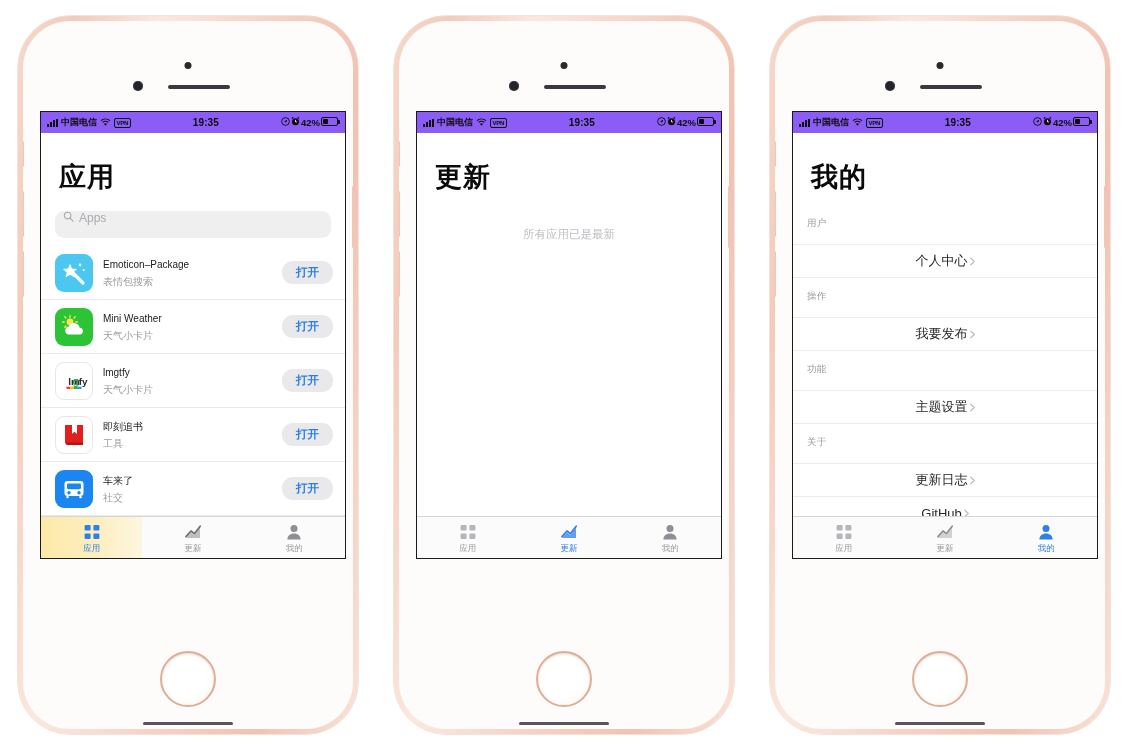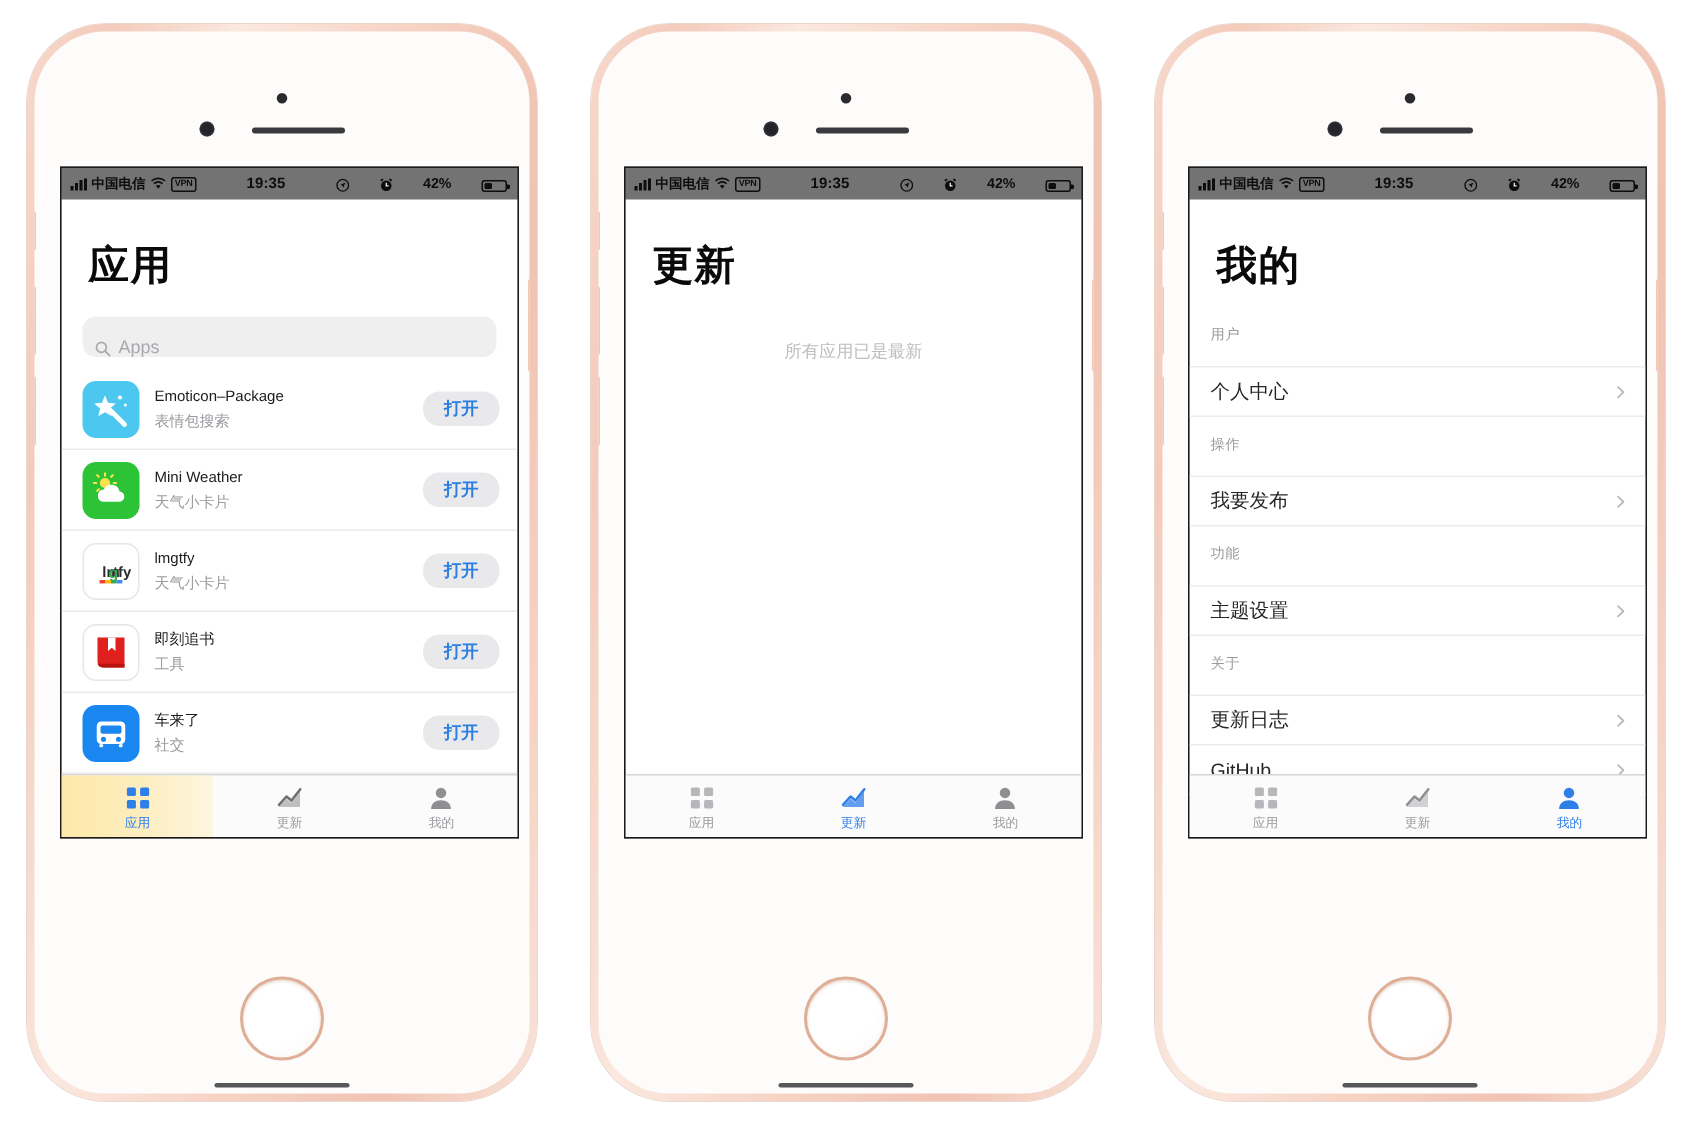--- a/index.html
+++ b/index.html
@@ -55,21 +55,21 @@
   }
   .speaker {
     position: absolute; top: 64px; left: 145px;
     width: 62px; height: 4px; border-radius: 3px; background: #3a3a3e;
   }
 
   
   .screen {
     position: absolute; left: 17px; top: 90px;
     width: 306px; height: 448px;
-    background: #737373;
+    background: #8b5cf6;
     border: 1.5px solid #1a1a1a;
     overflow: hidden;
     display: flex; flex-direction: column;
   }
   .home-ring {
     position: absolute; bottom: 22px; left: 50%; transform: translateX(-50%);
     width: 56px; height: 56px; border-radius: 50%;
     border: 2.5px solid #dfae96;
     background: radial-gradient(circle at 30% 25%, #ffffff 60%, #fbf6f3 100%);
     box-shadow: inset 0 1px 2px rgba(190,140,115,.35);
@@ -80,21 +80,21 @@
   }
 
   
   .statusbar {
     height: 21px; display: flex; align-items: center;
     padding: 0 7px 0 6px; font-size: 9.5px; color: #0d0d0d;
     flex: 0 0 auto;
   }
   .sb-left { display: flex; align-items: center; gap: 3px; }
   .sb-center { flex: 1; text-align: center; font-weight: bold; font-size: 10px; letter-spacing: .1px;}
-  .sb-right { display: flex; align-items: flex-end; gap: 20px; }
+  .sb-right { display: flex; align-items: flex-start; gap: 1px; }
   .bars { display: flex; align-items: flex-end; gap: 1px; height: 8px; }
   .bars i { display:block; width: 2px; background: #0d0d0d; }
   .bars i:nth-child(1){height:3px}
   .bars i:nth-child(2){height:5px}
   .bars i:nth-child(3){height:6.5px}
   .bars i:nth-child(4){height:8px}
   .carrier { font-size: 9px; font-weight: 600; }
   .vpn {
     font-size: 6px; font-weight: bold; border: 1px solid #0d0d0d;
     border-radius: 2px; padding: 0 1.5px; line-height: 8px; letter-spacing: -0.2px;
@@ -113,21 +113,21 @@
   
   .page { flex: 1; position: relative; overflow: hidden; background: #fff; }
   .bigtitle {
     font-size: 27px; font-weight: bold; color: #0a0a0a;
     padding: 26px 0 0 18px; letter-spacing: 1px;
   }
 
   
   .searchbar {
     margin: 16px 14px 0 14px; height: 27px; border-radius: 9px;
-    background: #efeff0; display: flex; align-items: flex-end; gap: 5px;
+    background: #efeff0; display: flex; align-items: flex-start; gap: 5px;
     padding: 0 8px;
   }
   .search-ico { width: 11px; height: 11px; flex: 0 0 auto; }
   .search-ph { color: #a9a9ae; font-size: 12px; }
 
   
   .applist { margin-top: 8px; }
   .approw {
     display: flex; align-items: center; gap: 10px;
     padding: 8px 12px 8px 14px; height: 54px;
@@ -156,21 +156,21 @@
     margin-top: 32px;
   }
 
   
   .settings { padding-top: 10px; }
   .grouphdr {
     font-size: 9.5px; color: #9a9a9f; padding: 12px 0 15px 14px;
     letter-spacing: .3px;
   }
   .setrow {
-    display: flex; align-items: center; justify-content: space-between;
+    display: flex; align-items: center; justify-content: center;
     padding: 0 12px 0 14px; height: 34px;
     border-top: 1px solid #ececec; border-bottom: 1px solid #ececec;
     background: #fff; margin-top: -1px;
   }
   .setlabel { font-size: 13px; color: #262626; }
   .chev { width: 9px; height: 9px; flex: 0 0 auto; }
 
   
   .tabbar {
     position: absolute; left: 0; right: 0; bottom: 0; height: 42px;

